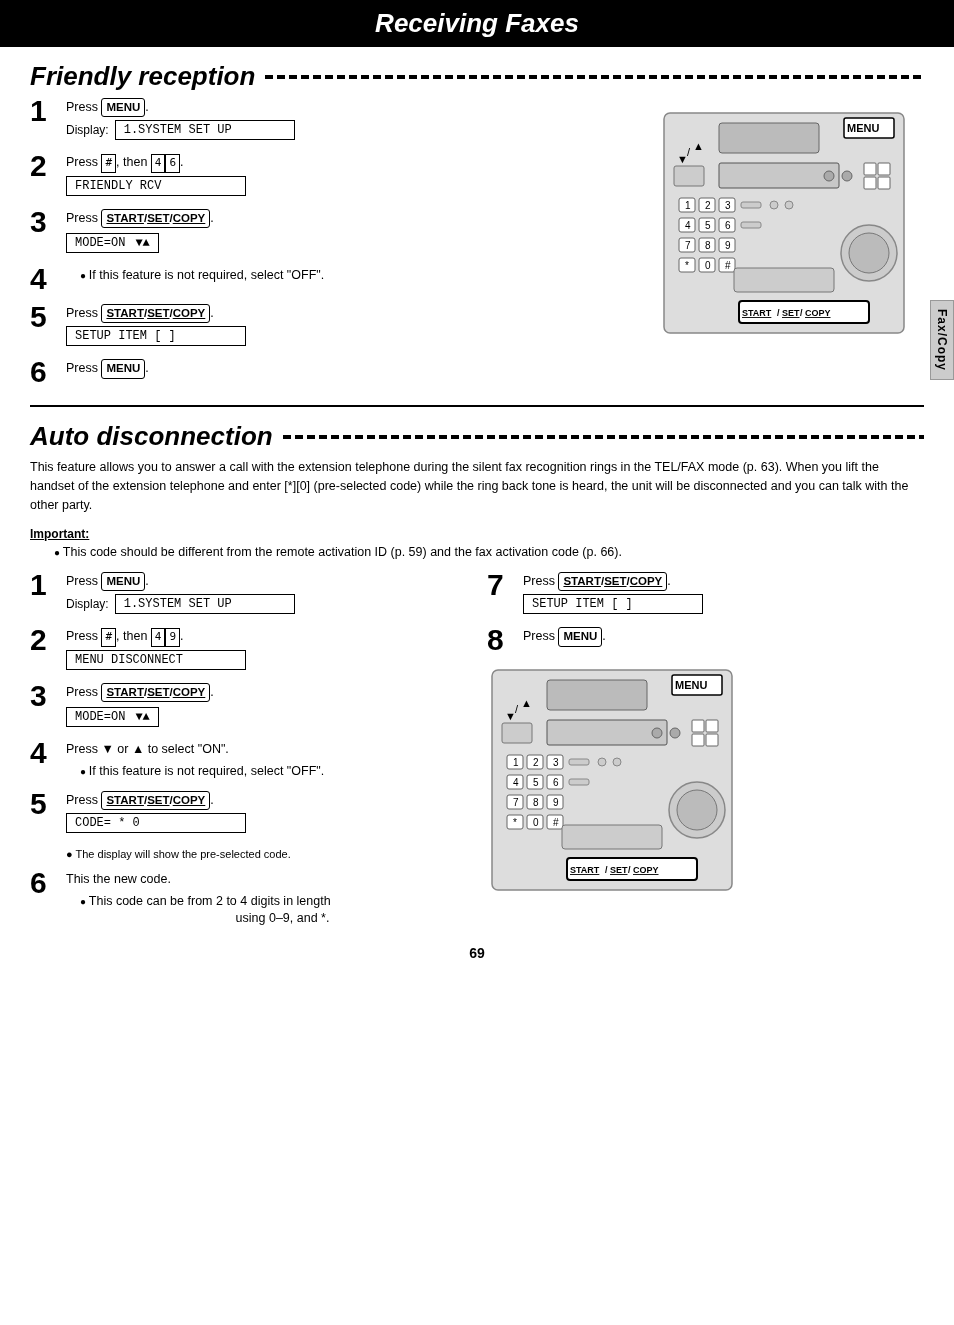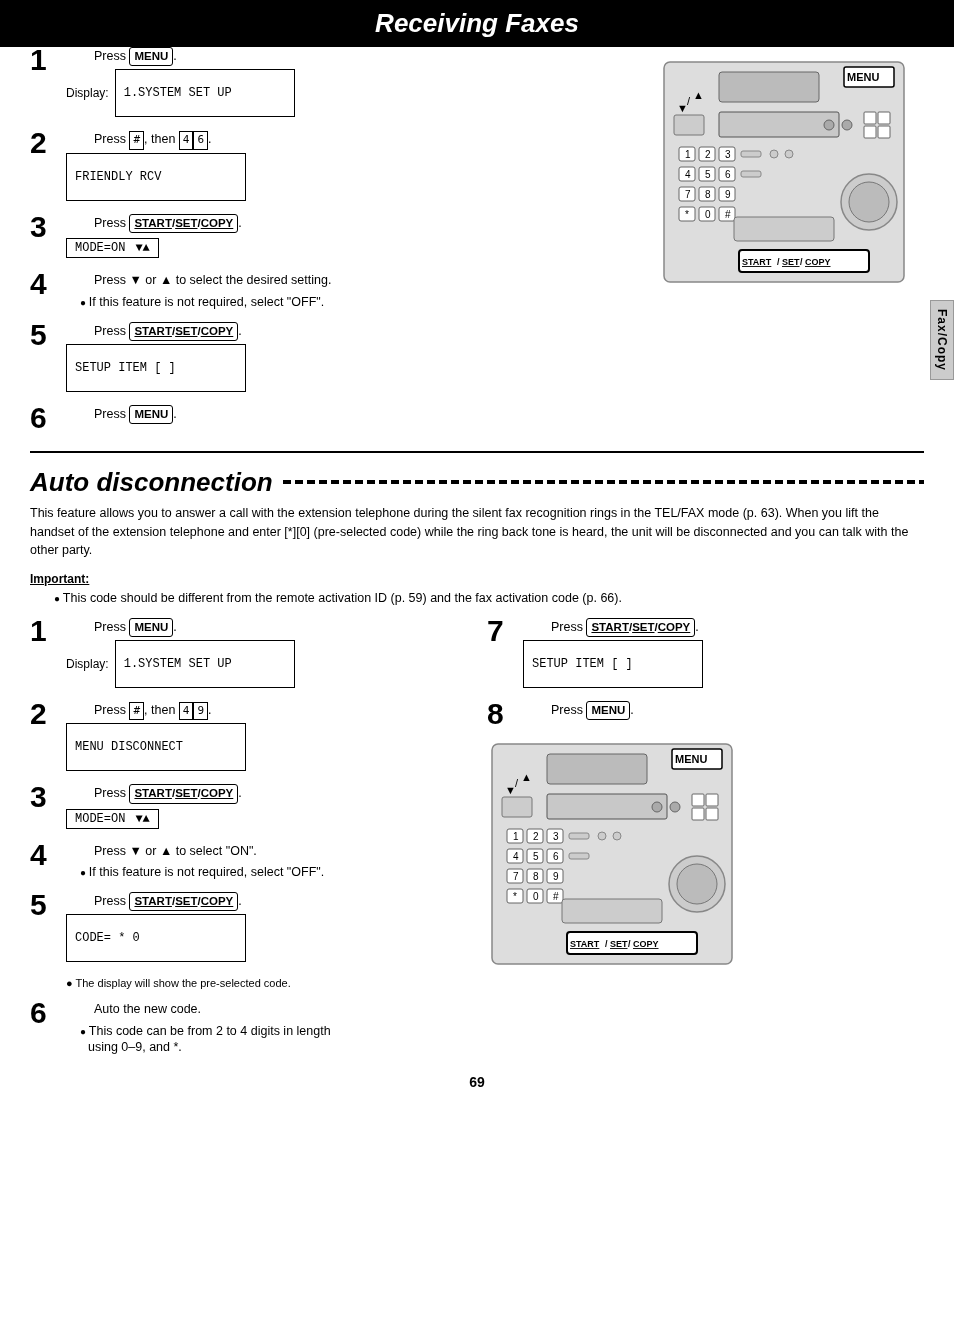--- a/index.html
+++ b/index.html
@@ -85,34 +85,33 @@
       line-height: 1;
       margin-top: -2px;
     }
     .step-content {
       flex: 1;
     }
     .step-text {
       font-size: 12.5px;
       line-height: 1.5;
       margin-bottom: 3px;
-      margin-left: 28px;
     }
     .step-display {
       display: flex;
       align-items: center;
       gap: 6px;
       margin-bottom: 3px;
     }
     .display-label {
       font-size: 12px;
     }
     .lcd-box {
       border: 1.5px solid #000;
-      padding: 16px 8px;
+      padding: 2px 8px;
       font-family: 'Courier New', monospace;
       font-size: 12px;
       background: #fff;
       min-width: 120px;
     }
     .lcd-box-wide {
       min-width: 180px;
     }
     .mode-box {
       border: 1.5px solid #000;
@@ -211,20 +210,24 @@
 </head>
 <body>
 
 <div class="page-header">
   <span>Receiving Faxes</span>
 </div>
 
 <div class="main-content">
 
   <div>
+    <div class="section-title">
+      <span>Friendly reception</span>
+      <span class="section-title-line"></span>
+    </div>
 
 
     <div class="steps-panel">
       <div class="steps-left">
 
         <div class="step">
           <div class="step-num">1</div>
           <div class="step-content">
             <div class="step-text">Press <span class="key">MENU</span>.</div>
             <div class="step-display">
@@ -253,21 +256,20 @@
                   <span>MODE=ON</span>
                   <span>▼▲</span>
                 </span>
             </div>
           </div>
         </div>
 
         <div class="step">
           <div class="step-num">4</div>
           <div class="step-content">
-            <div class="step-text">Press <span>▼</span> or <span>▲</span> to select the desired setting.</div>
             <div class="bullet-item">If this feature is not required, select "OFF".</div>
           </div>
         </div>
 
         <div class="step">
           <div class="step-num">5</div>
           <div class="step-content">
             <div class="step-text">Press <span class="key"><span style="text-decoration:underline">START</span>/<span style="text-decoration:underline">SET</span>/<span style="text-decoration:underline">COPY</span></span>.</div>
             <div class="step-display">
               <span class="lcd-box lcd-box-wide">SETUP ITEM [    ]</span>
@@ -433,23 +435,23 @@
           </div>
         </div>
 
         <div style="padding-left:36px; font-size:11px; line-height:1.5; margin-bottom:8px;">
           ● The display will show the pre-selected code.
         </div>
 
         <div class="step">
           <div class="step-num">6</div>
           <div class="step-content">
-            <div class="step-text">Auto the new code.</div>
+            <div class="step-text">This the new code.</div>
             <div class="bullet-item">This code can be from 2 to 4 digits in length</div>
-            <div style="font-size:12.5px; margin-left:22px;">using 0–9, and *.</div>
+            <div style="font-size:12.5px; margin-left:32px;text-align:center;">using 0–9, and *.</div>
           </div>
         </div>
 
       </div>
 
       <div class="steps-col-right">
 
         <div class="step">
           <div class="step-num">7</div>
           <div class="step-content">

